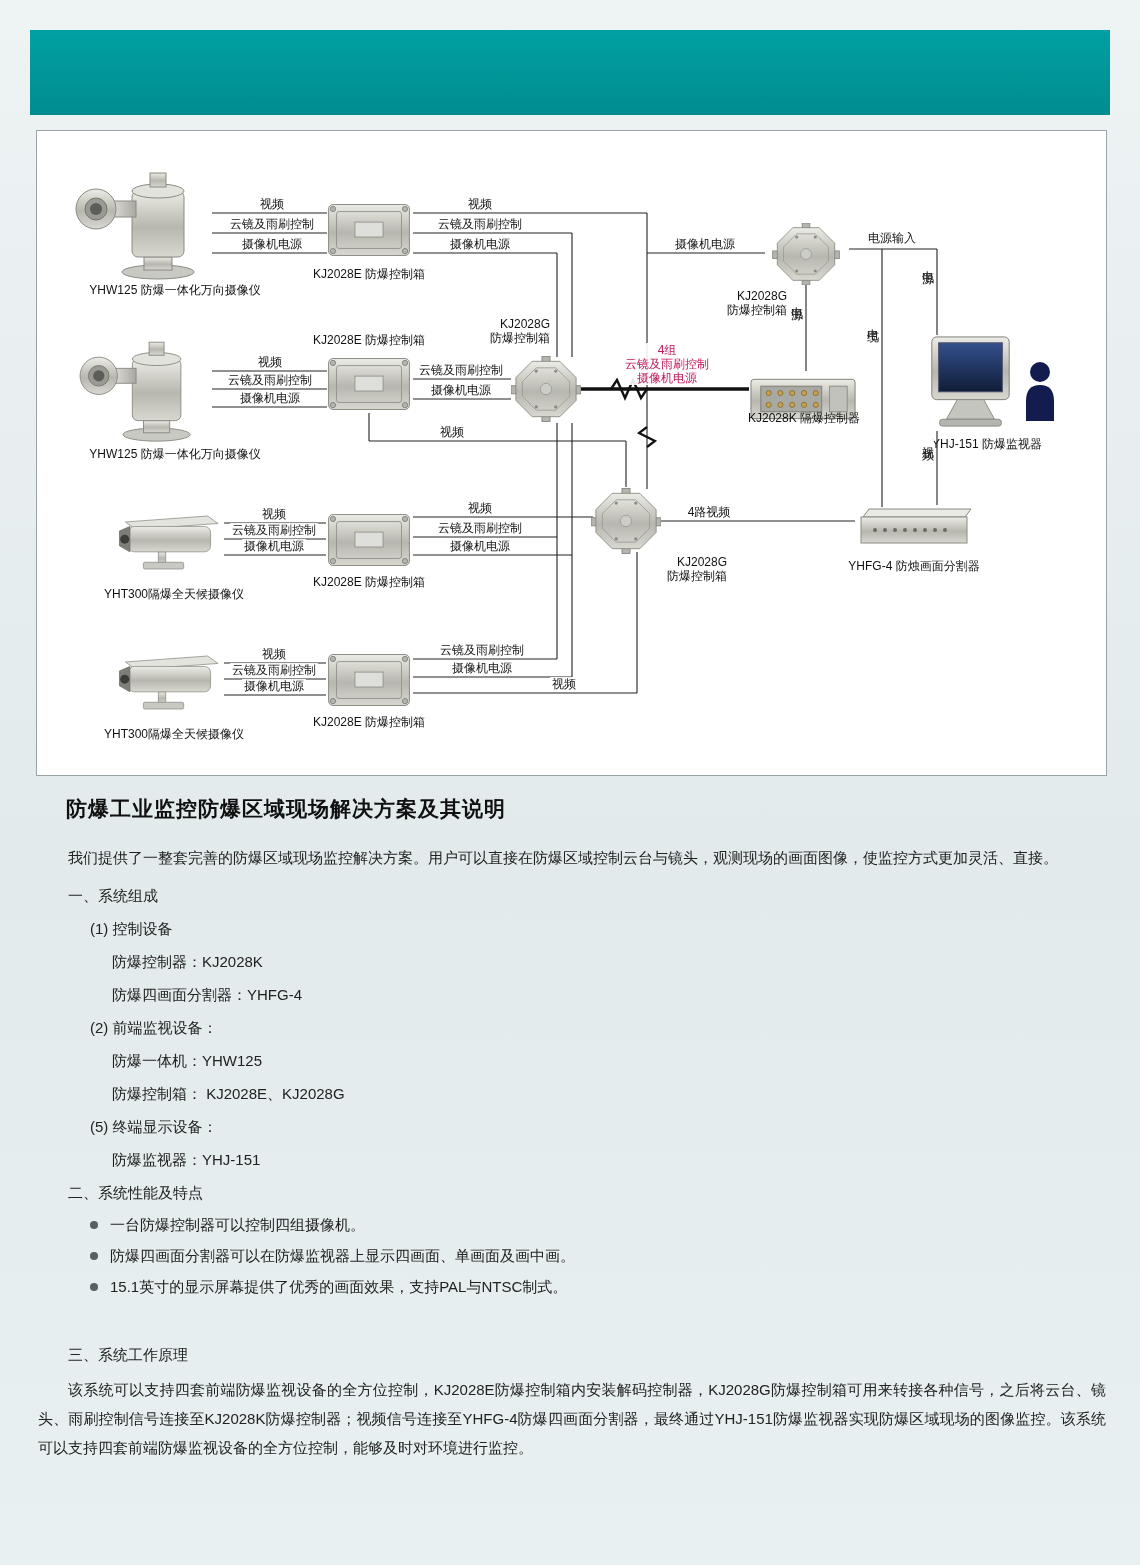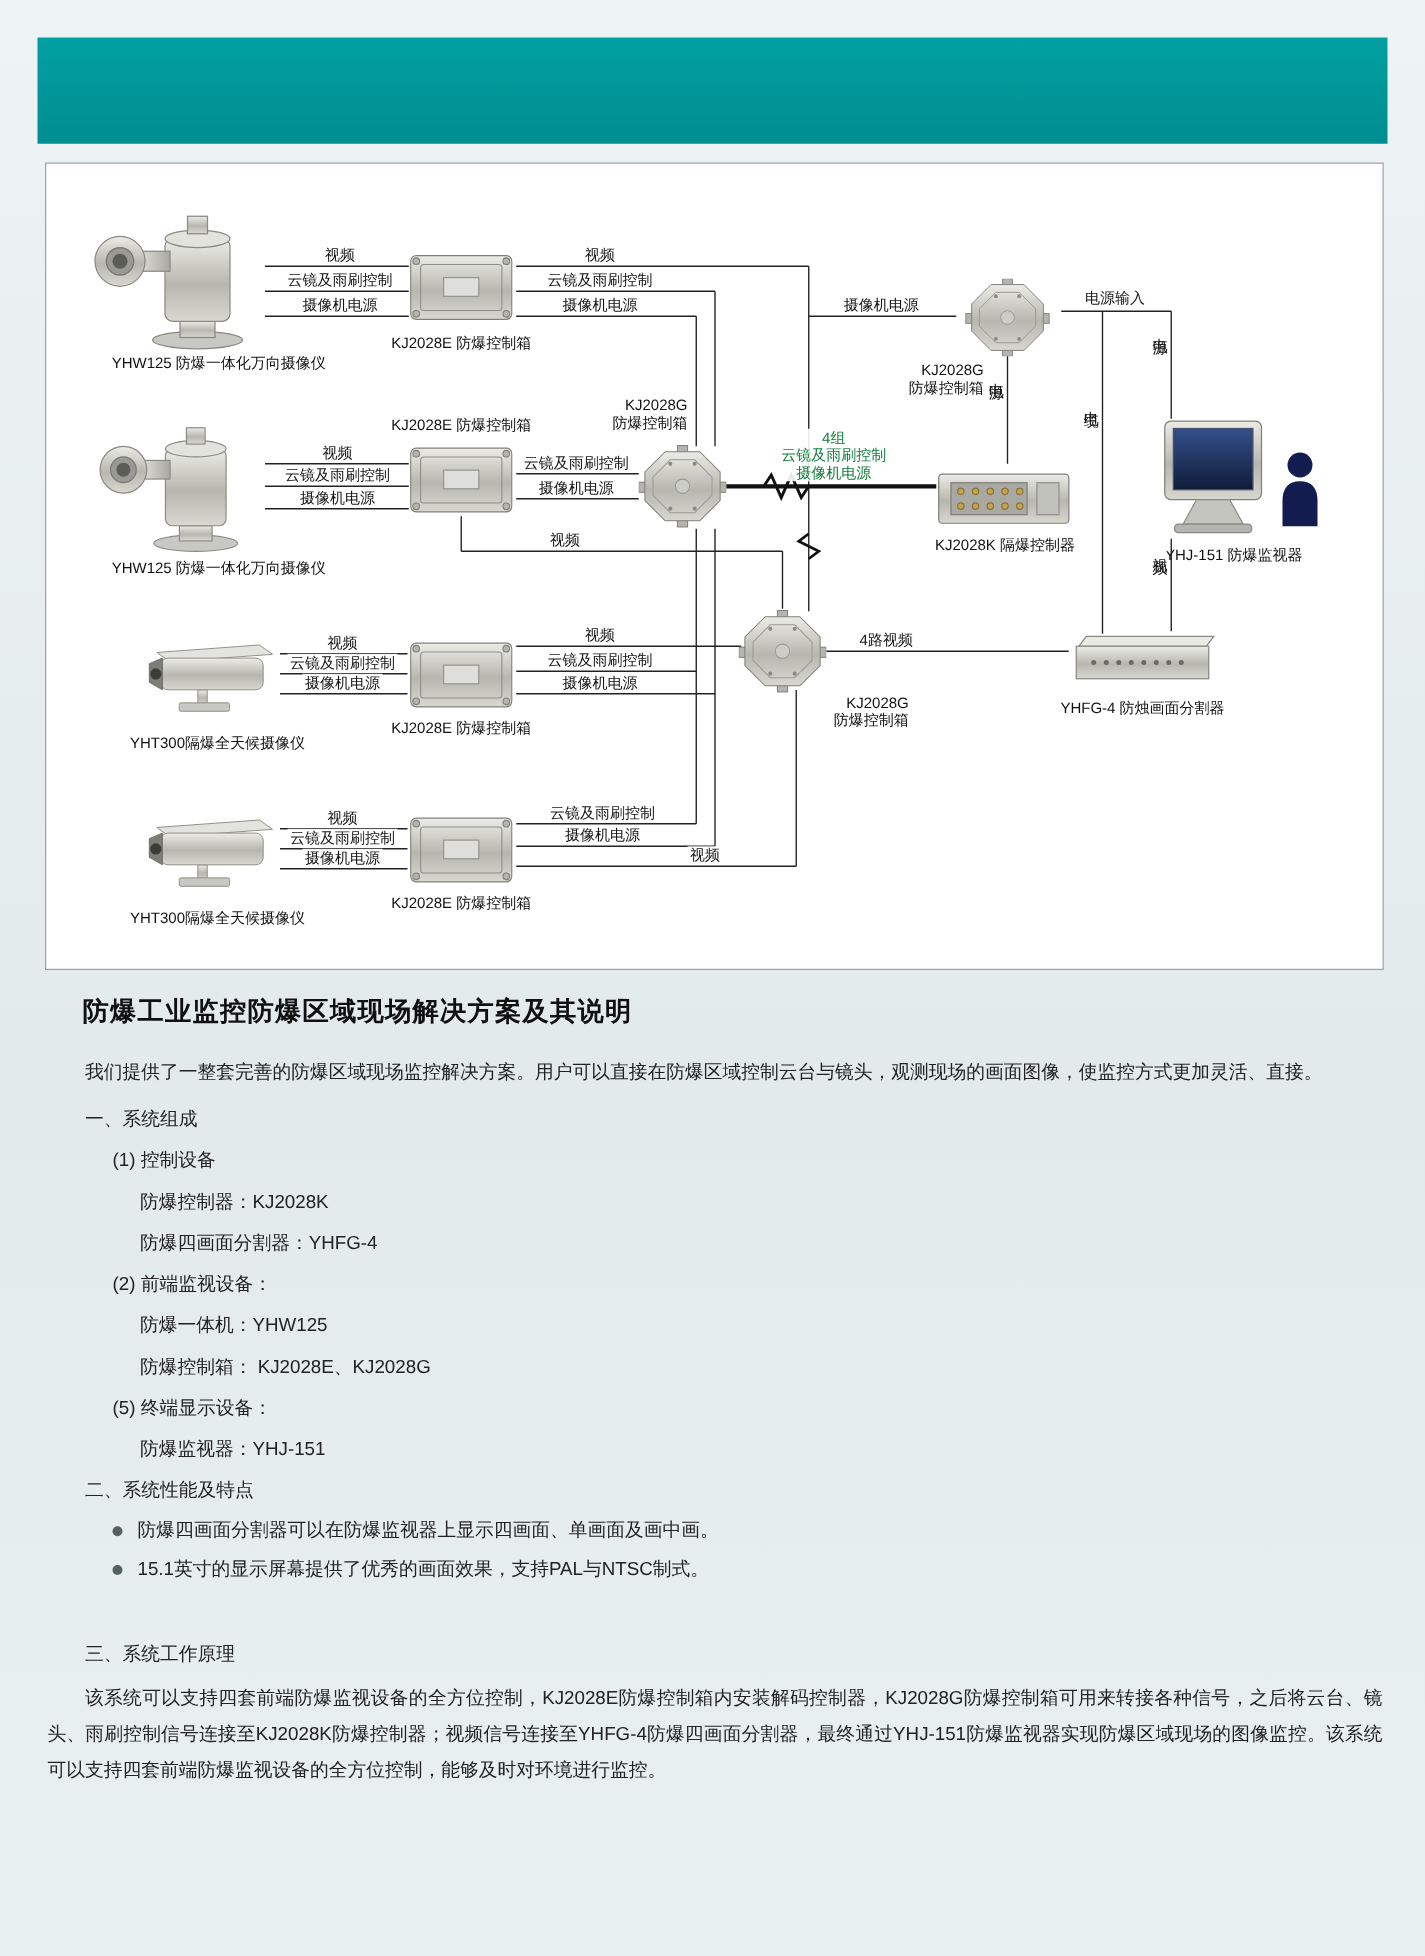--- a/index.html
+++ b/index.html
@@ -29,21 +29,21 @@
     background:rgba(255,255,255,.88);padding:0 2px;color:#141414;
   }
   .dg-vlabel{
     position:absolute;writing-mode:vertical-rl;
     font-size:12px;line-height:16px;letter-spacing:2px;color:#141414;
     background:rgba(255,255,255,.88);
   }
   .dg-block{
     position:absolute;transform:translateX(-50%);
     font-size:12px;line-height:14px;text-align:center;white-space:nowrap;
-    background:rgba(255,255,255,.9);padding:0 2px;color:#15803d;
+    background:rgba(255,255,255,.9);padding:0 2px;color:#be185d;
   }
   .dev-label{
     position:absolute;transform:translateX(-50%);
     font-size:12px;line-height:14px;white-space:nowrap;text-align:right;color:#111;
   }
   
   .article{position:absolute;left:38px;top:795px;width:1068px;}
   .article h1{
     font-size:21px;margin:0 0 20px 28px;font-weight:bold;color:#101010;
     letter-spacing:1px;
@@ -216,21 +216,21 @@
           <circle cx="56" cy="22" r="2.6" fill="#caa24e" stroke="#8a7236"></circle>
           <circle cx="68" cy="22" r="2.6" fill="#caa24e" stroke="#8a7236"></circle>
         <circle cx="20" cy="34" r="2.6" fill="#caa24e" stroke="#8a7236"></circle>
           <circle cx="32" cy="34" r="2.6" fill="#caa24e" stroke="#8a7236"></circle>
           <circle cx="44" cy="34" r="2.6" fill="#caa24e" stroke="#8a7236"></circle>
           <circle cx="56" cy="34" r="2.6" fill="#caa24e" stroke="#8a7236"></circle>
           <circle cx="68" cy="34" r="2.6" fill="#caa24e" stroke="#8a7236"></circle>
         <rect x="82" y="15" width="18" height="26" fill="#c2c2bc" stroke="#90908a"></rect>
       </svg>
     </div>
-    <div class="dev-label" style="left:767px;top:298px">KJ2028K 隔爆控制器</div>
+    <div class="dev-label" style="left:767px;top:280px">KJ2028K 隔爆控制器</div>
 
     <div class="dev" style="left:886px;top:202px;width:95px;height:98px">
       <svg viewBox="0 0 95 100">
         <rect x="8" y="4" width="79" height="64" rx="5" fill="url(#gmv)" stroke="#80807a"></rect>
         <rect x="15" y="10" width="65" height="50" fill="url(#gscr)" stroke="#50506a"></rect>
         <polygon points="34,68 61,68 72,88 23,88" fill="#c5c5bf" stroke="#8a8a84"></polygon>
         <rect x="16" y="88" width="63" height="7" rx="3" fill="#b5b5af" stroke="#8a8a84"></rect>
       </svg>
     </div>
     <div class="dev" style="left:986px;top:230px;width:34px;height:62px">
@@ -389,20 +389,24 @@
   <p class="l3">防爆四画面分割器：YHFG-4</p>
   <p class="l2">(2) 前端监视设备：</p>
   <p class="l3">防爆一体机：YHW125</p>
   <p class="l3">防爆控制箱： KJ2028E、KJ2028G</p>
   <p class="l2">(5) 终端显示设备：</p>
   <p class="l3">防爆监视器：YHJ-151</p>
 
   <p class="l1">二、系统性能及特点</p>
   <div class="bullet">
     <span class="dot"></span>
+    <span>一台防爆控制器可以控制四组摄像机。</span>
+  </div>
+  <div class="bullet">
+    <span class="dot"></span>
     <span>防爆四画面分割器可以在防爆监视器上显示四画面、单画面及画中画。</span>
   </div>
   <div class="bullet">
     <span class="dot"></span>
     <span>15.1英寸的显示屏幕提供了优秀的画面效果，支持PAL与NTSC制式。</span>
   </div>
 
   <p class="l1 gap-top">三、系统工作原理</p>
   <p class="principle">该系统可以支持四套前端防爆监视设备的全方位控制，KJ2028E防爆控制箱内安装解码控制器，KJ2028G防爆控制箱可用来转接各种信号，之后将云台、镜头、雨刷控制信号连接至KJ2028K防爆控制器；视频信号连接至YHFG-4防爆四画面分割器，最终通过YHJ-151防爆监视器实现防爆区域现场的图像监控。该系统可以支持四套前端防爆监视设备的全方位控制，能够及时对环境进行监控。</p>
 </div>

